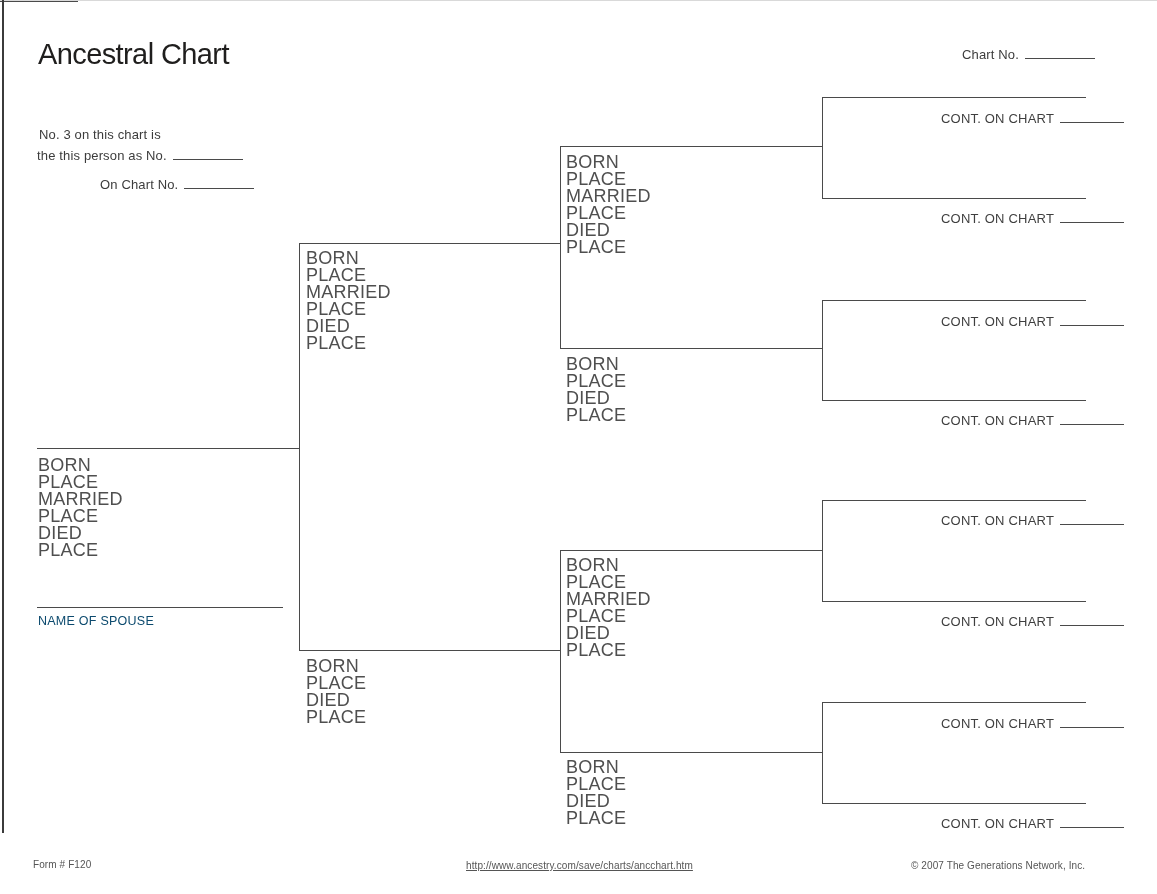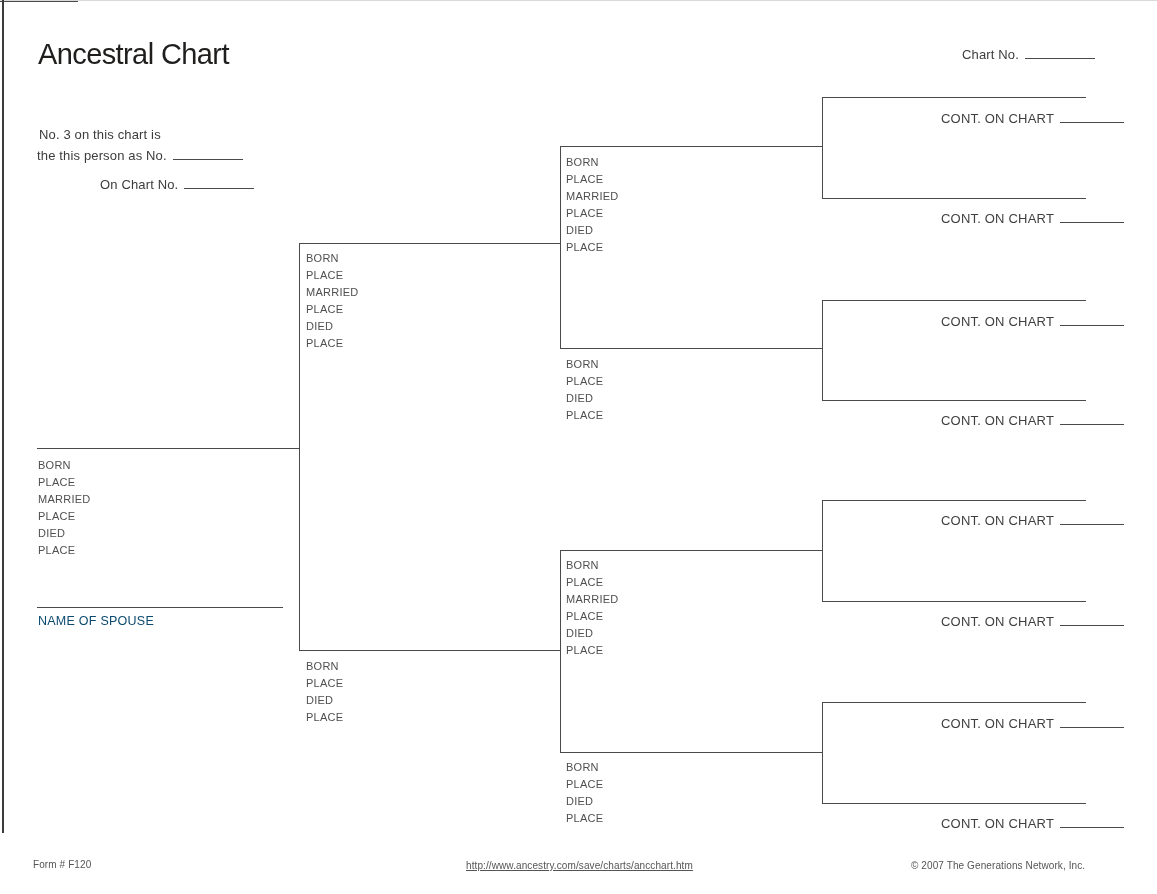--- a/index.html
+++ b/index.html
@@ -11,21 +11,21 @@
   .vl{position:absolute;width:1.3px;background:#4a4a4a;}
   .title{
     position:absolute;left:38px;top:38px;font-size:29px;font-weight:400;
     letter-spacing:-0.6px;color:#1f1e1d;white-space:nowrap;
   }
   .logo{position:absolute;left:756px;top:31px;display:flex;align-items:center;}
   .logo-text{font-family:"Liberation Serif",serif;font-size:20px;color:#262626;letter-spacing:0.2px;margin-left:2px;}
   .inline-field{position:absolute;font-size:13px;color:#3c3c3c;white-space:nowrap;letter-spacing:0.15px;}
   .blank{display:inline-block;border-bottom:1.3px solid #4a4a4a;height:12px;margin-left:6px;}
   .info-line{position:absolute;font-size:13px;color:#3c3c3c;white-space:nowrap;letter-spacing:0.15px;}
-  .flabels{position:absolute;font-size:11px;color:#4f4f4f;line-height:16.9px;letter-spacing:0.25px;}
+  .flabels{position:absolute;font-size:18px;color:#4f4f4f;line-height:16.9px;letter-spacing:0.25px;}
   .spouse-label{position:absolute;font-size:12.5px;color:#0c4a6e;letter-spacing:0.25px;white-space:nowrap;}
   .cont{position:absolute;left:941px;font-size:13px;color:#3f3f3f;letter-spacing:0.2px;white-space:nowrap;}
   .footer-item{position:absolute;font-size:10px;color:#555555;white-space:nowrap;letter-spacing:0.1px;margin-top:21px;}
   .page-edge-left{position:absolute;left:2px;top:0;width:1.6px;height:833px;background:#3b3b3b;}
   .page-edge-topfaint{position:absolute;left:0;top:0;width:1157px;height:1px;background:#d9d9d9;}
   .page-edge-topdark{position:absolute;left:0;top:1px;width:78px;height:1.4px;background:#4a4a4a;}
 </style>
 </head>
 <body>
 

